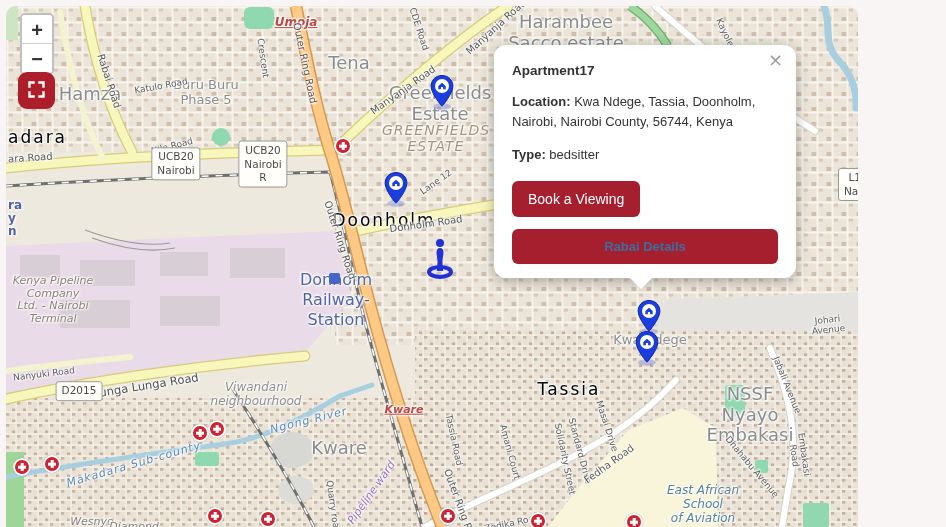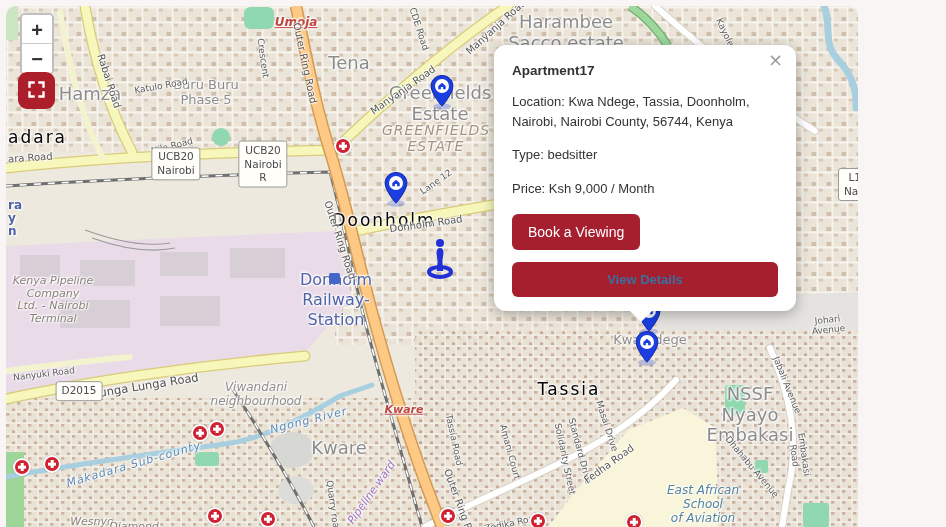--- a/index.html
+++ b/index.html
@@ -45,21 +45,21 @@
     font:bold 20px/28px "Liberation Sans",sans-serif;color:#333;text-align:center;cursor:pointer;}
   .zbtn:first-child{border-bottom:1px solid #ccc;}
   #fsbtn{position:absolute;left:12px;top:66px;width:37px;height:37px;border:none;cursor:pointer;
     background:#ac1f2a;border-radius:9px;display:flex;align-items:center;justify-content:center;}
   
   #popup{position:absolute;left:488px;top:39px;width:302px;background:#fff;border-radius:12px;
     box-shadow:0 3px 14px rgba(0,0,0,.3);padding:16px 18px 14px 18px;box-sizing:border-box;
     font-size:13px;color:#333;}
   #popup .ttl{font-weight:bold;margin:2px 0 14px 0;font-size:13.5px;}
   #popup p{margin:0 0 14px 0;line-height:1.5;}
-  #popup b{font-weight:normal;}
+  #popup b{font-weight:bold;}
   #popup .tail{position:absolute;left:135px;bottom:-11px;width:0;height:0;
     border-left:12px solid transparent;border-right:12px solid transparent;border-top:12px solid #fff;}
   #closex{position:absolute;right:7px;top:3px;border:none;background:none;font-size:18px;
     color:#9b9b9b;cursor:pointer;font-family:"DejaVu Sans",sans-serif;}
   .btn-book{display:inline-block;background:#a61f2f;color:#fff;border:none;border-radius:6px;
     padding:10px 16px;font-size:14px;cursor:pointer;margin:2px 0 12px 0;}
   .btn-details{display:block;width:100%;background:#a61f2f;border:none;border-radius:6px;
     padding:10px 0;font-size:13px;font-weight:bold;color:#3a6f9f;text-align:center;cursor:pointer;}
 </style>
 </head>
@@ -282,20 +282,19 @@
           <path d="M1.5,5.5 V1.5 H5.5 M11.5,1.5 H15.5 V5.5 M15.5,11.5 V15.5 H11.5 M5.5,15.5 H1.5 V11.5"></path>
         </svg>
       </span>
     </button>
 
     <div id="popup">
       <button id="closex">×</button>
       <div class="ttl">Apartment17</div>
       <p><b>Location:</b> <span>Kwa Ndege, Tassia, Doonholm, Nairobi, Nairobi County, 56744, Kenya</span></p>
       <p><b>Type:</b> <span>bedsitter</span></p>
-      <p><b>Price:</b> <span>Ksh 9,000 / Month</span></p>
       <button class="btn-book">Book a Viewing</button>
-      <button class="btn-details">View Details</button>
+      <button class="btn-details">Rabai Details</button>
       <div class="tail"></div>
     </div>
   </div>
 
 </div>
 
 </body></html>

